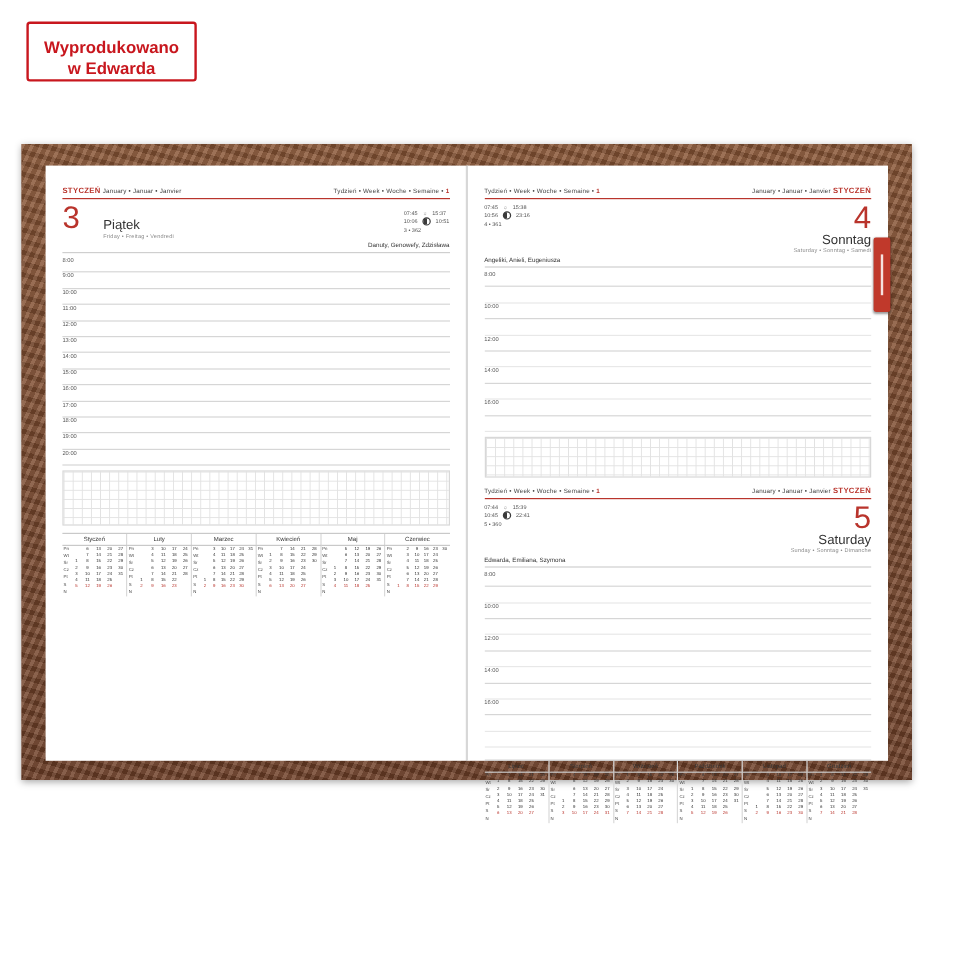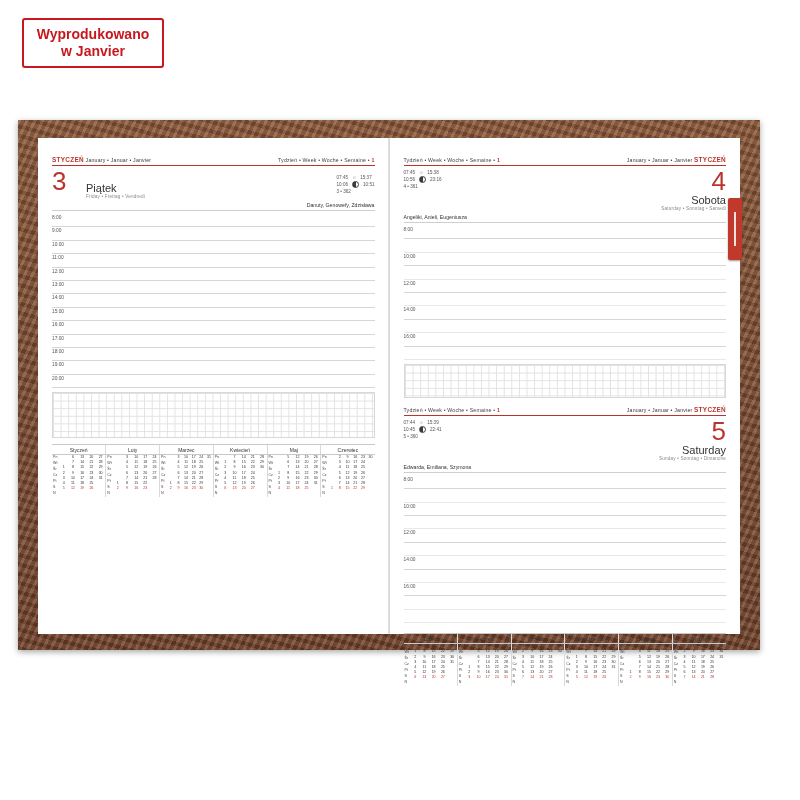--- a/index.html
+++ b/index.html
@@ -5,21 +5,21 @@
   html,body{margin:0;padding:0;}
   body{
     width:800px;height:800px;background:#ffffff;
     font-family:"Liberation Sans", sans-serif;
     position:relative;overflow:hidden;
   }
   
   .badge{
     position:absolute;left:22px;top:18px;width:138px;height:46px;
     border:2px solid #c8171e;background:#ffffff;border-radius:3px;
-    display:flex;flex-direction:column;align-items:center;justify-content:center;
+    display:flex;flex-direction:column;align-items:center;justify-content:flex-end;
     color:#c8171e;font-weight:bold;font-size:14px;line-height:1.25;
   }
   
   .book{
     position:absolute;left:18px;top:120px;width:742px;height:530px;
     background:#7b4a33;
     background-image:
       repeating-linear-gradient(115deg, rgba(255,255,255,.10) 0 3px, rgba(0,0,0,.10) 3px 7px),
       repeating-linear-gradient(15deg, rgba(0,0,0,.12) 0 4px, rgba(255,255,255,.07) 4px 9px),
       linear-gradient(#8a5636,#6f4028);
@@ -107,21 +107,21 @@
   .drow{display:flex;font-size:3.6px;line-height:5.2px;color:#333;}
   .dcell{flex:1;text-align:center;}
   .dcell.red{color:#b9342c;}
   .dowcol{display:flex;flex-direction:column;}
 </style>
 </head>
 <body>
 
 <div class="badge">
   <span>Wyprodukowano</span>
-  <span>w Janvier</span>
+  <span>w Edwarda</span>
 </div>
 
 <div class="book">
   <div class="pages">
     <div class="gutter"></div>
 
     <div class="page left">
 
       <div class="topbar">
         <div>
@@ -658,21 +658,21 @@
               <span class="moon half"></span>
               <span>23:16</span>
             </div>
             <div class="row">
               <span>4 • 361</span>
             </div>
           </div>
         </div>
         <div style="text-align:right;">
           <div class="daynum">4</div>
-          <div class="dayname">Sobota</div>
+          <div class="dayname">Sonntag</div>
           <div class="daysub">Saturday • Sonntag • Samedi</div>
         </div>
       </div>
 
       <div class="namesrow">
         <span class="names">Angeliki, Anieli, Eugeniusza</span>
       </div>
 
       <div class="hours">
         <div class="hourline">

